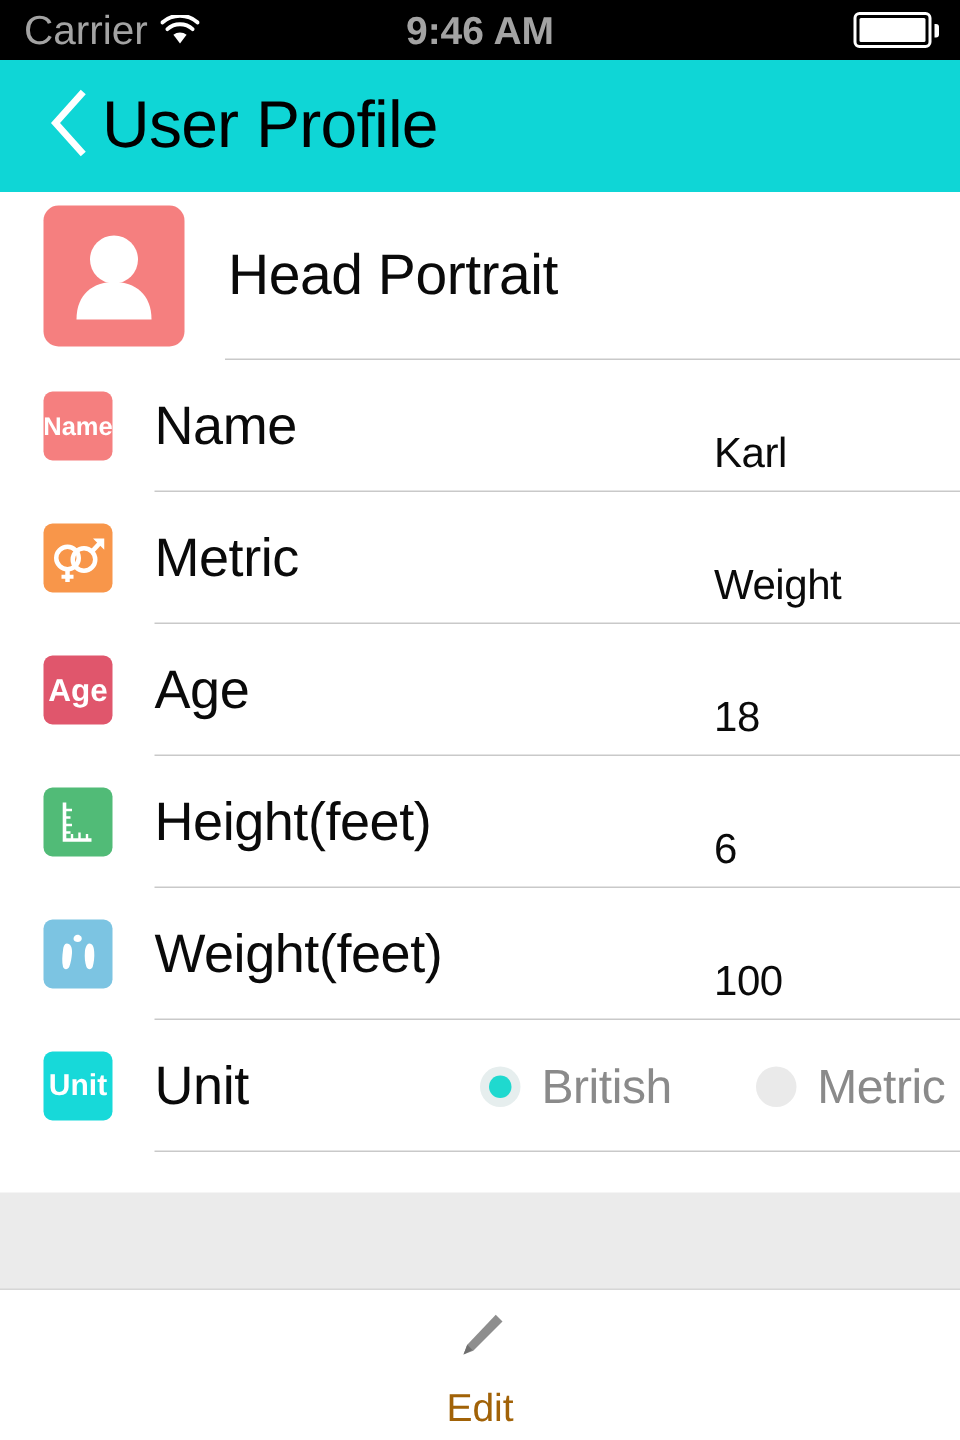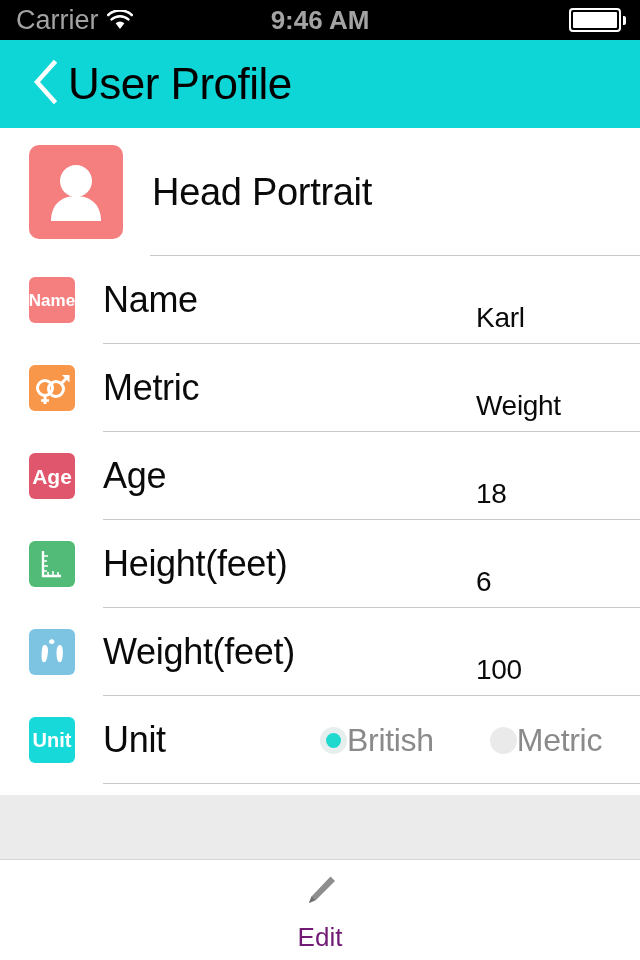--- a/index.html
+++ b/index.html
@@ -42,21 +42,21 @@
   }
   .nav-title {
     margin-left:8px; font-size:44px; color:#000000; line-height:1;
     letter-spacing:-0.5px;
   }
 
   
   .list { position:absolute; top:128px; left:0; width:640px; }
 
   .row { position:relative; width:640px; background:#fff; }
-  .row-portrait { height:128px;padding-left:32px; }
+  .row-portrait { height:112px;padding-left:32px; }
   .row-field { height:88px; }
 
   .row-sep {
     position:absolute; bottom:0; height:1px; background:#c9c9c9;
     right:0;
   }
   .sep-indent { left:150px; }
   .sep-field  { left:103px; }
 
   .icon-box {
@@ -87,21 +87,21 @@
     transform:translateY(calc(-50% + 18px));
     font-size:28px; color:#0a0a0a; line-height:1; letter-spacing:-0.3px;
     white-space:nowrap;
   }
 
   
   .radio-group {
     position:absolute; left:320px; top:50%; transform:translateY(-50%);
     display:flex; align-items:center; gap:56px;
   }
-  .radio-opt { display:flex; align-items:center; gap:0; }
+  .radio-opt { display:flex; align-items:center; gap:14px; }
   .radio-dot {
     width:27px; height:27px; border-radius:50%;
     background:#eaeaea; display:flex; align-items:center; justify-content:center;
     flex:none;
   }
   .radio-dot.on { background:#e6eeee; }
   .radio-dot.on::after {
     content:""; width:15px; height:15px; border-radius:50%; background:#1fd9cf;
     display:block;
   }
@@ -116,21 +116,21 @@
   
   .tabbar {
     position:absolute; left:0; top:860px; width:640px; height:100px;
     background:#ffffff;
     display:flex; align-items:center; justify-content:center;
   }
   .tab-item {
     display:flex; flex-direction:column; align-items:center; gap:8px;
     width:160px;
   }
-  .tab-label { font-size:26px; color:#701a75; line-height:1; }
+  .tab-label { font-size:26px; color:#a16207; line-height:1; }
 </style>
 </head>
 <body>
 
 <div class="phone">
 
   <div class="statusbar">
     <div class="sb-left">
       <span class="sb-carrier">Carrier</span>
       <span class="sb-wifi">

